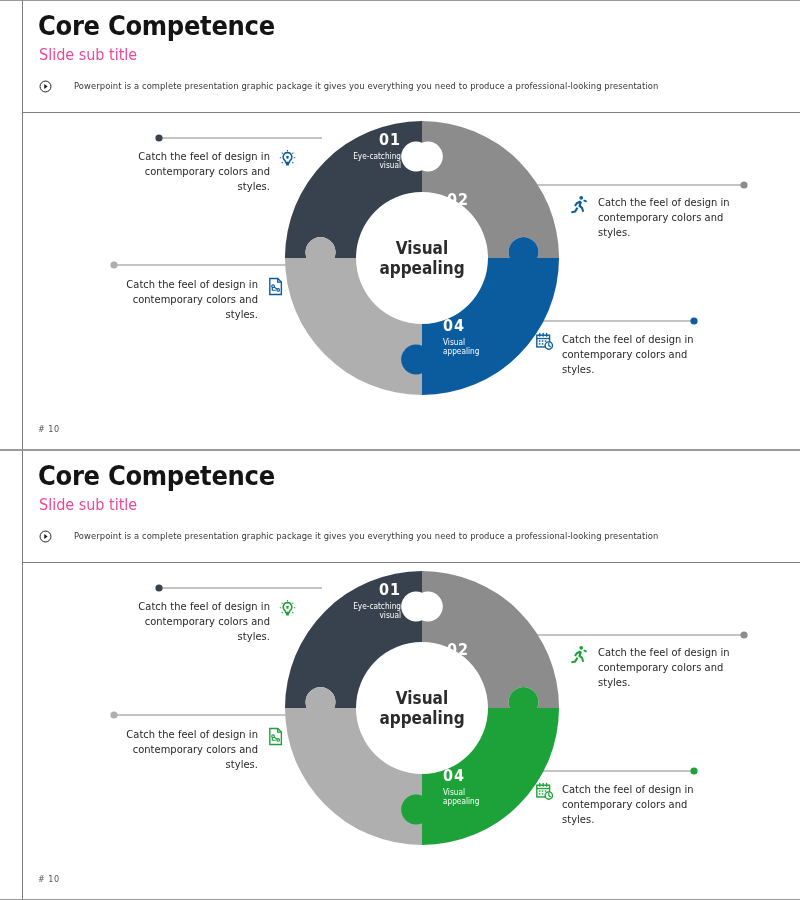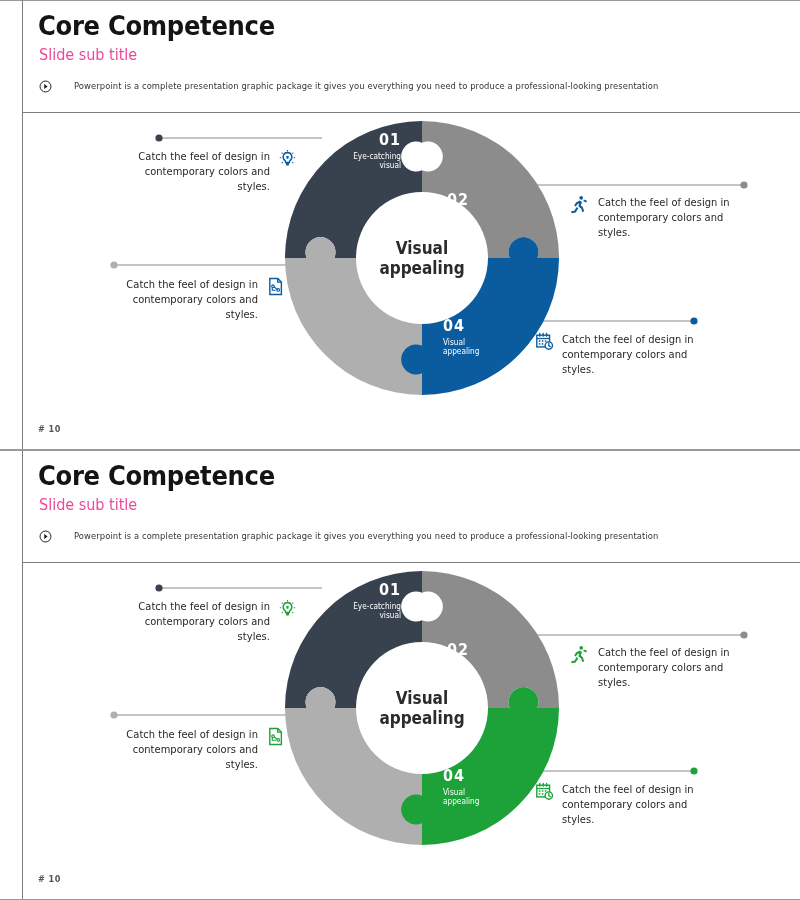--- a/index.html
+++ b/index.html
@@ -41,21 +41,21 @@
   .bullet-icon{flex:0 0 auto;margin-top:1px;}
   .bullet-text{
     font-size:9.3px;color:#343434;line-height:1.45;letter-spacing:0.1px;
     max-width:660px;
   }
   .body{
     position:absolute;left:22px;top:103px;width:664px;height:337px;
   }
   .footer{
     position:absolute;left:38px;bottom:16px;
-    font-size:9px;color:#555;letter-spacing:0.5px;font-weight:bold;
+    font-size:9px;color:#555;letter-spacing:0.5px;
   }
   .diagram{position:absolute;left:0;top:0;width:778px;height:310px;}
   .labels{position:absolute;left:0;top:0;width:778px;height:310px;pointer-events:none;}
   .lbl{
     position:absolute;
     font-size:11px;line-height:1.35;color:#262626;letter-spacing:0.05px;
     white-space:pre-line;
   }
   .lbl.r{text-align:right;}
   .lbl.l{text-align:left;}

